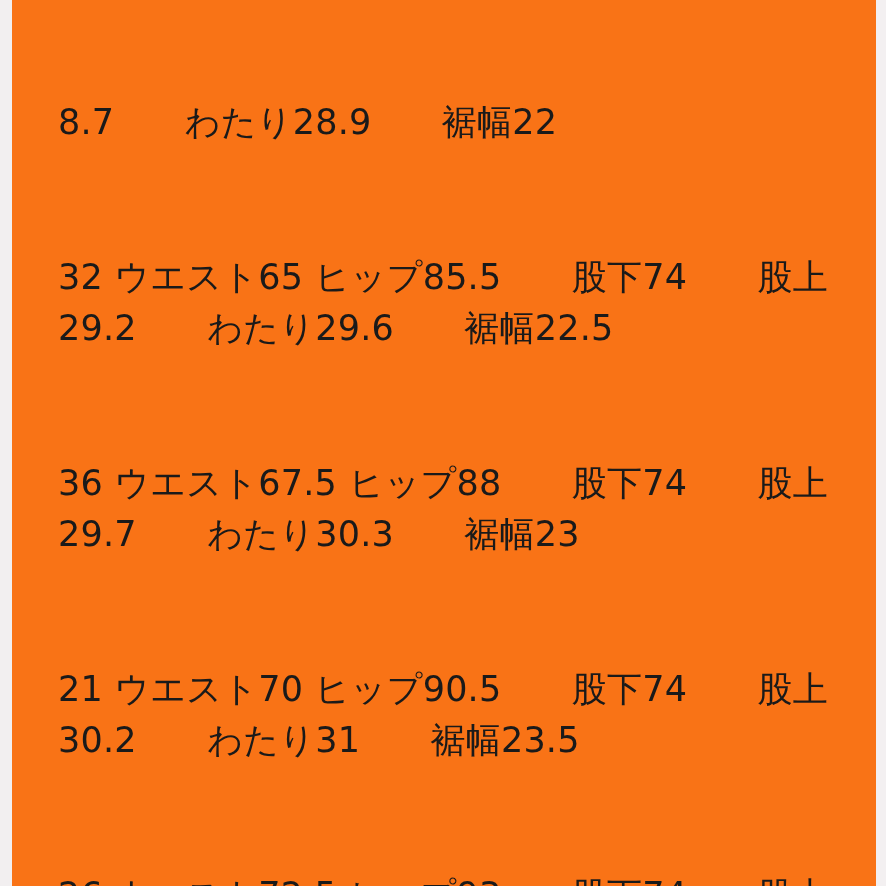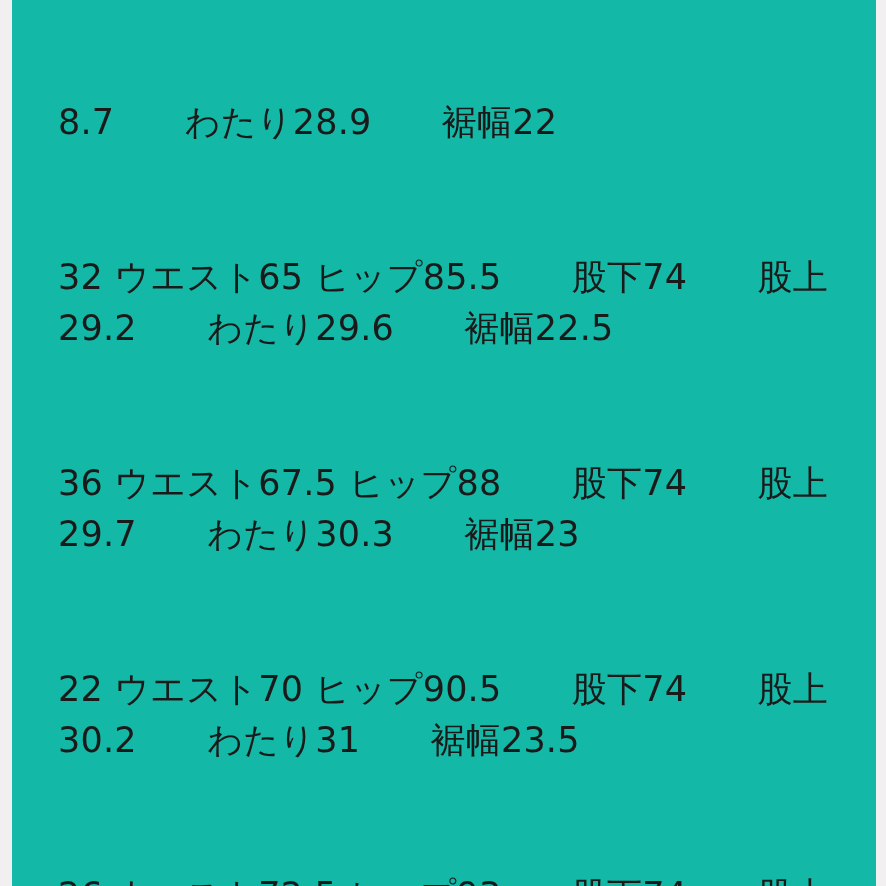--- a/index.html
+++ b/index.html
@@ -10,21 +10,21 @@
     width: 886px;
     height: 886px;
     background: #ffffff;
     font-family: "DejaVu Sans", "Liberation Sans", sans-serif;
     overflow: hidden;
   }
   .page {
     position: relative;
     width: 886px;
     height: 886px;
-    background: #14b8a6;
+    background: #f97316;
     box-sizing: border-box;
   }
   .edge-left {
     position: absolute;
     left: 0;
     top: 0;
     width: 12px;
     height: 886px;
     background: #f2eff0;
   }
@@ -61,18 +61,18 @@
 
   <div class="edge-left"></div>
   <div class="edge-right"></div>
 
   <div class="content">
 
     <div class="block spec-block">
       <span class="line">8.7　　わたり28.9　　裾幅22</span>
       <span class="line">32 ウエスト65 ヒップ85.5　　股下74　　股上29.2　　わたり29.6　　裾幅22.5</span>
       <span class="line">36 ウエスト67.5 ヒップ88　　股下74　　股上29.7　　わたり30.3　　裾幅23</span>
-      <span class="line">22 ウエスト70 ヒップ90.5　　股下74　　股上30.2　　わたり31　　裾幅23.5</span>
+      <span class="line">21 ウエスト70 ヒップ90.5　　股下74　　股上30.2　　わたり31　　裾幅23.5</span>
       <span class="line">26 ウエスト72.5 ヒップ93　　股下74　　股上30.7　　わたり31.7　　裾幅24</span>
     </div>
 
   </div>
 </div>
 
 </body></html>

